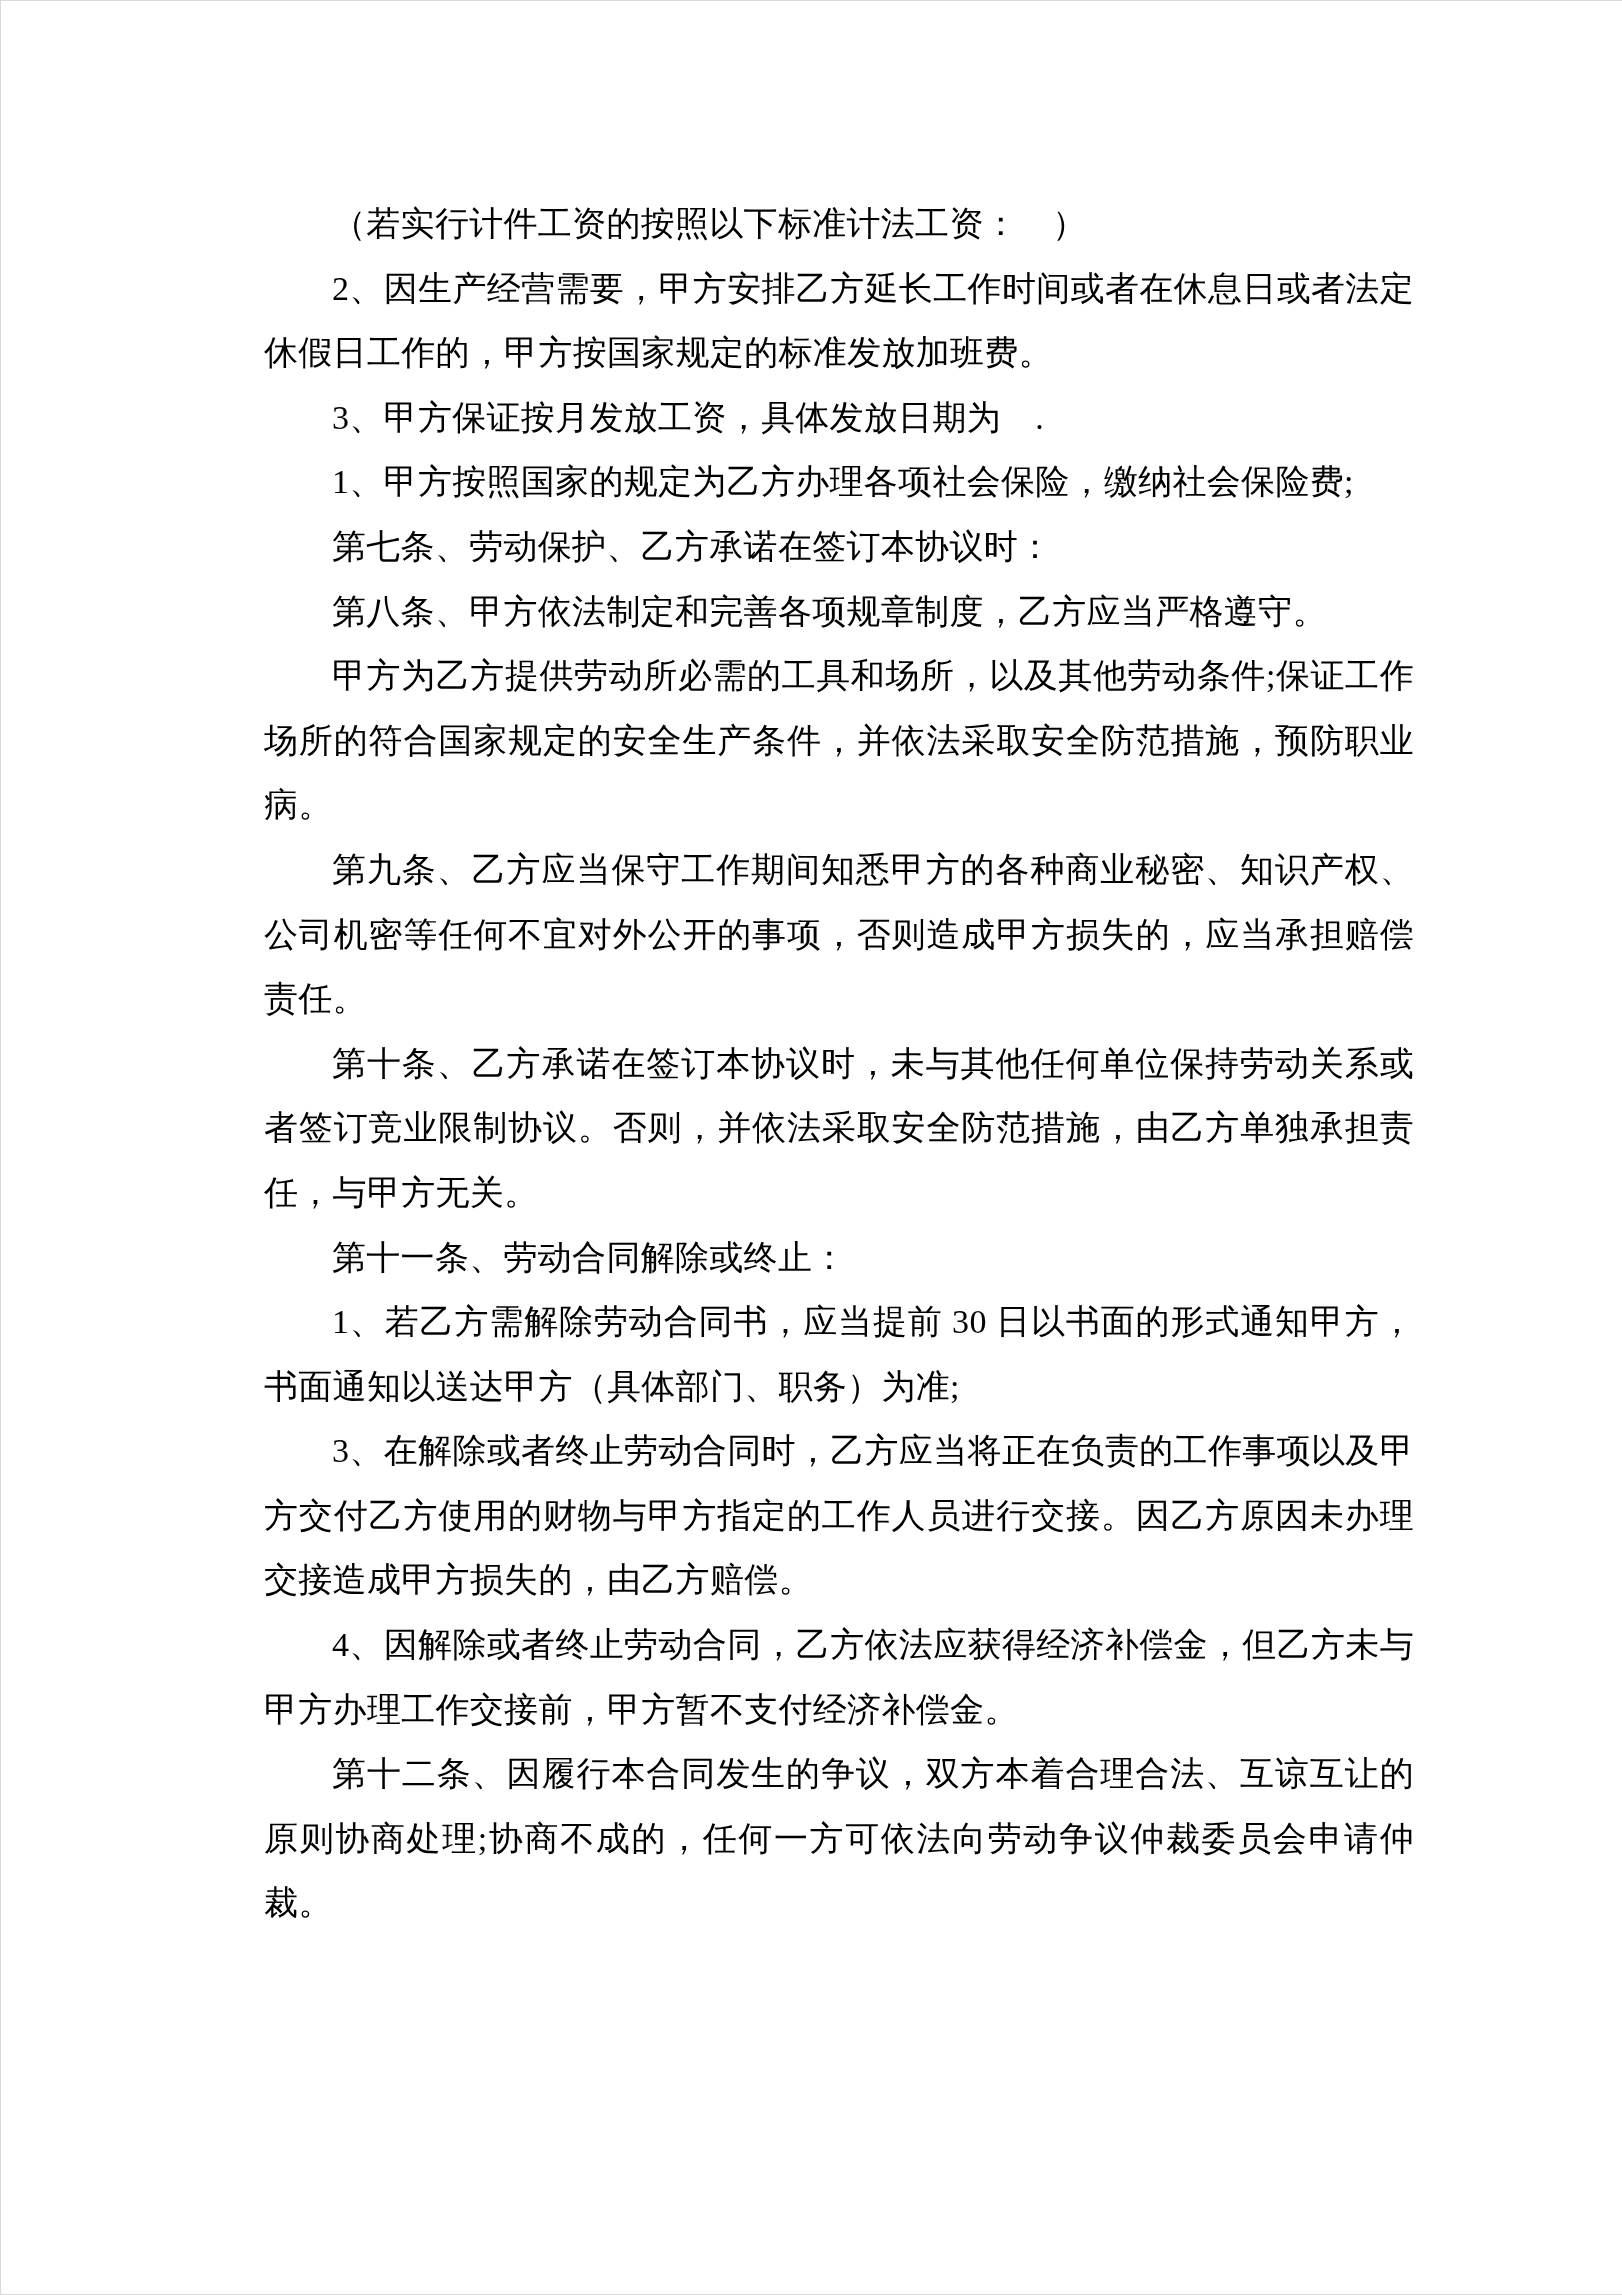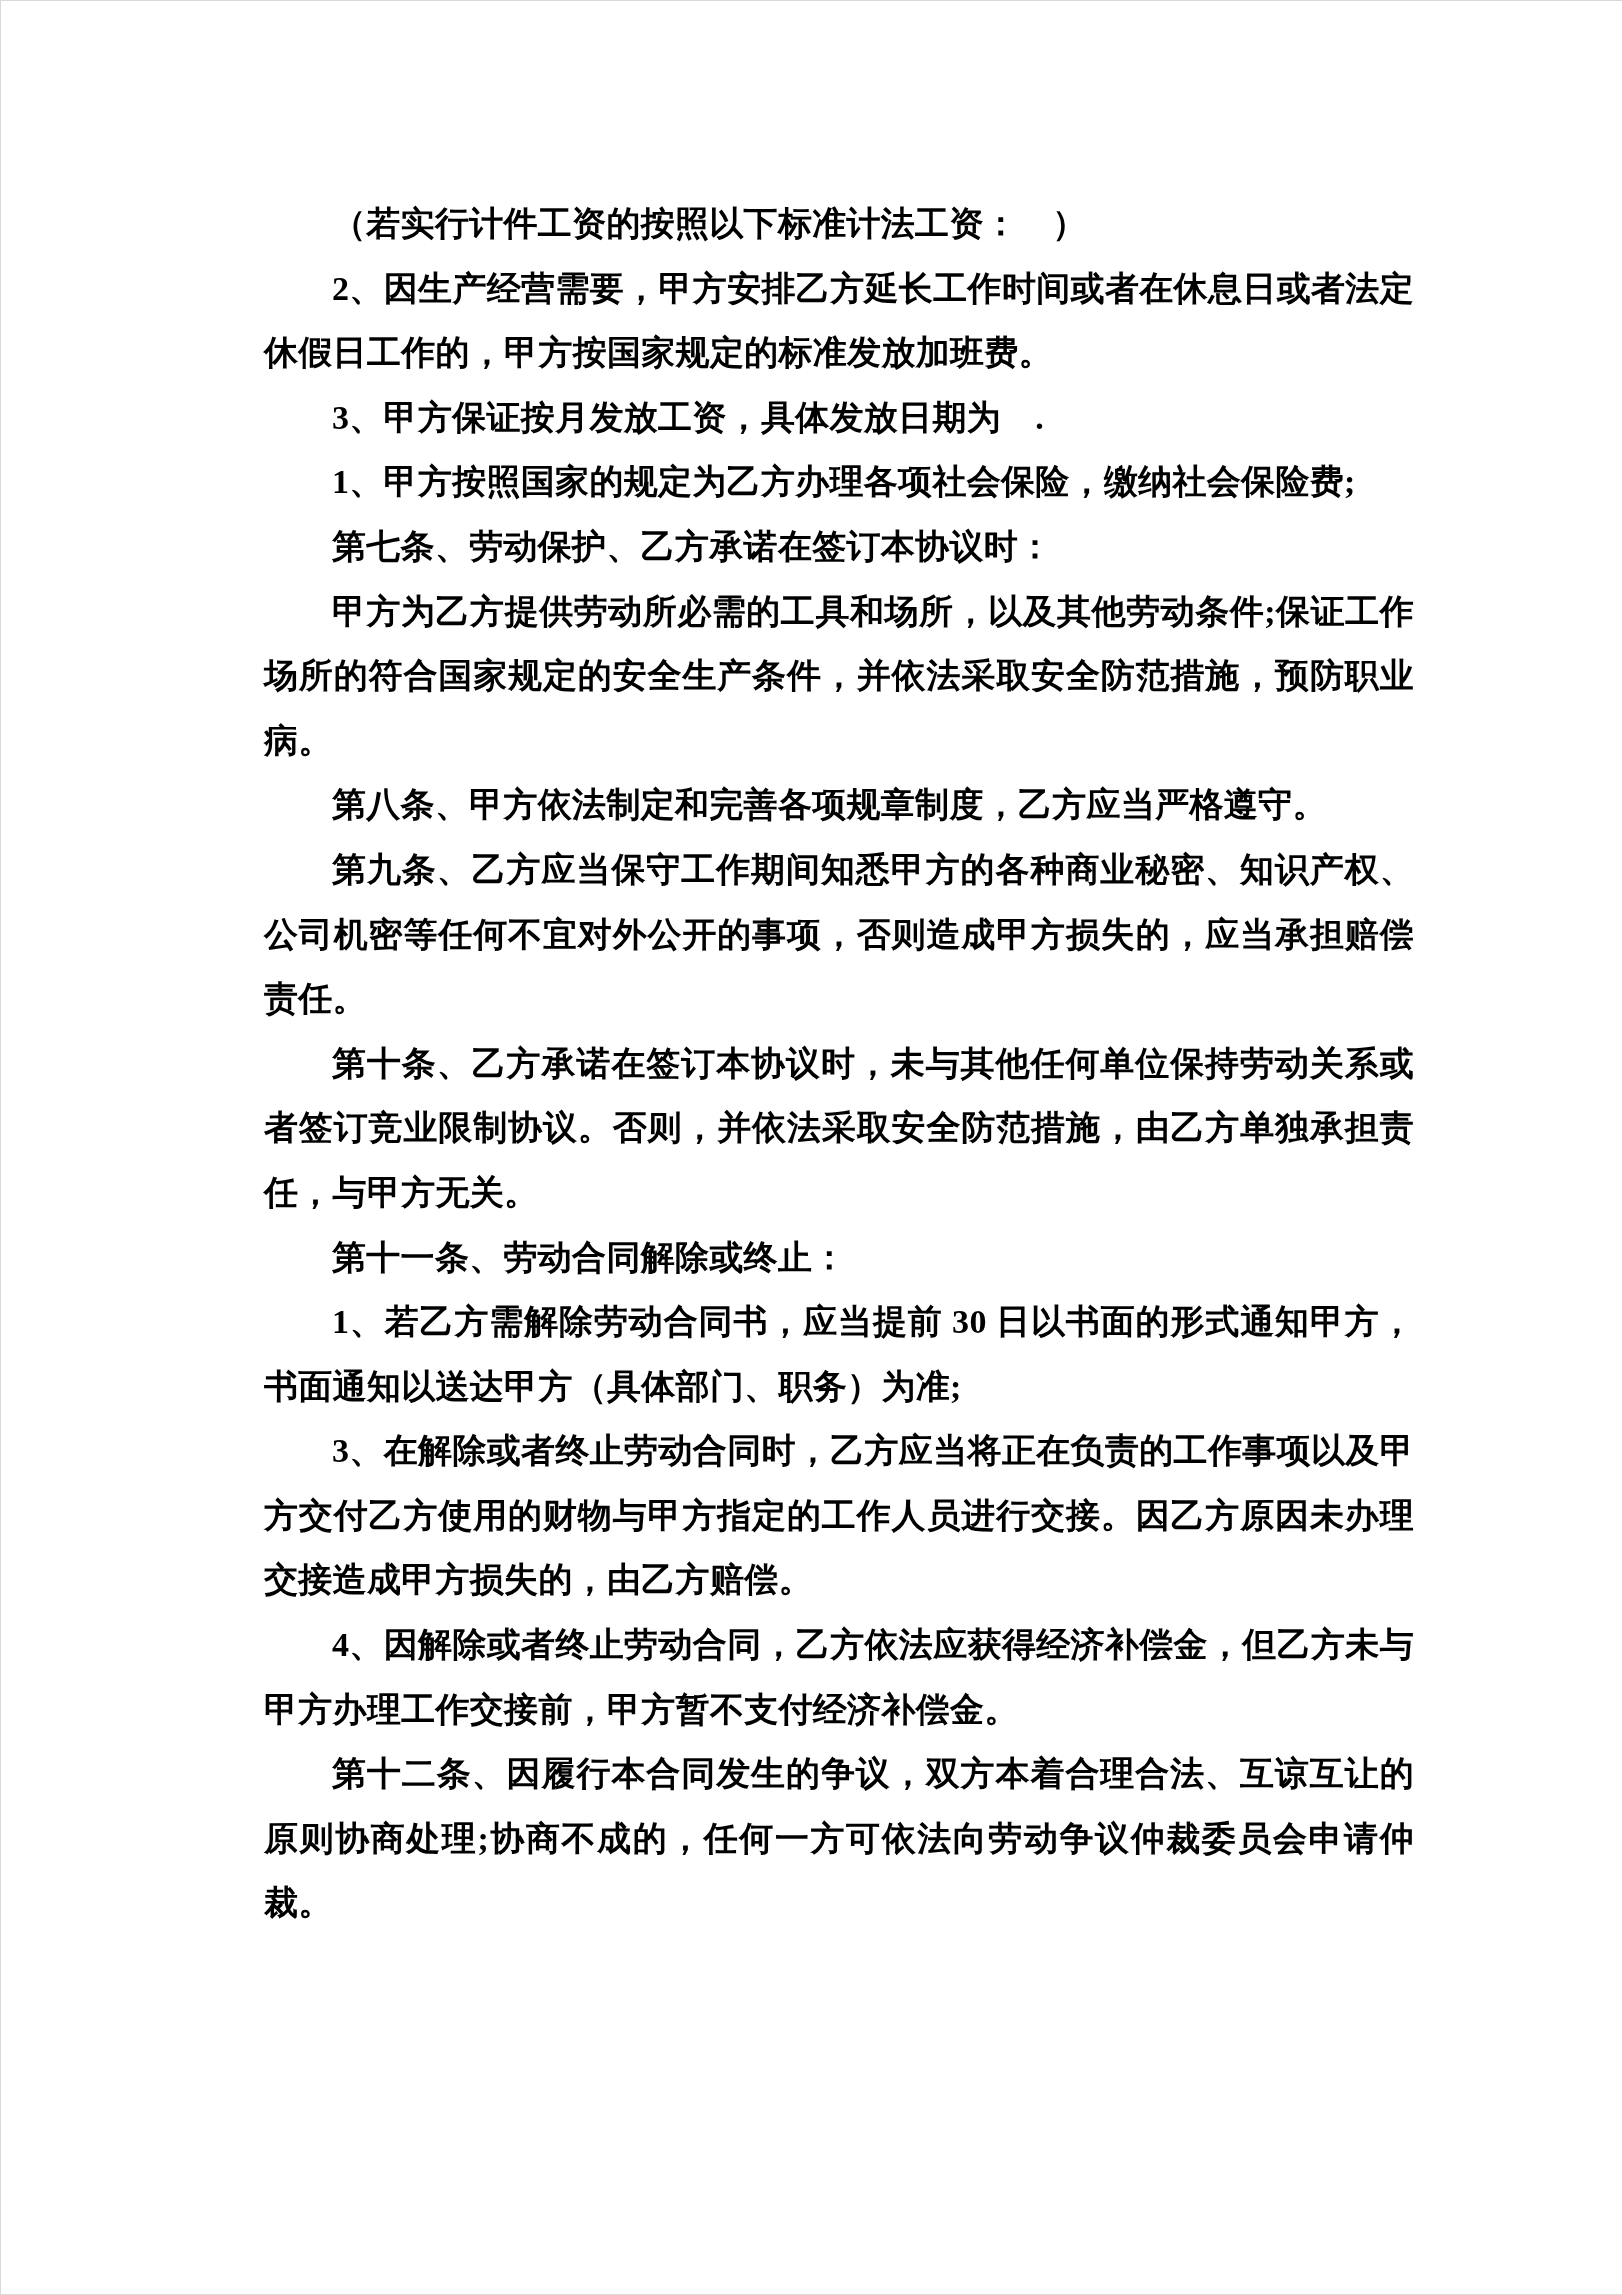--- a/index.html
+++ b/index.html
@@ -11,21 +11,20 @@
   .page {
     position: relative;
     width: 1623px;
     height: 2295px;
     box-sizing: border-box;
     background: #ffffff;
     border: 1.3px solid #d9d9d9;
     font-family: "Liberation Serif", "DejaVu Serif", serif;
     color: #000000;
     overflow: hidden;
-    font-weight: bold;
   }
   .content {
     position: absolute;
     top: 191px;
     left: 263px;
     right: 208px;
     font-size: 34px;
     line-height: 1.9;
     text-align: justify;
     letter-spacing: 0.3px;
@@ -39,22 +38,22 @@
 </head>
 <body>
 
 <div class="page">
   <div class="content">
     <p>（若实行计件工资的按照以下标准计法工资：　）</p>
     <p>2、因生产经营需要，甲方安排乙方延长工作时间或者在休息日或者法定休假日工作的，甲方按国家规定的标准发放加班费。</p>
     <p>3、甲方保证按月发放工资，具体发放日期为　.</p>
     <p>1、甲方按照国家的规定为乙方办理各项社会保险，缴纳社会保险费;</p>
     <p>第七条、劳动保护、乙方承诺在签订本协议时：</p>
+    <p>第八条、甲方依法制定和完善各项规章制度，乙方应当严格遵守。</p>
     <p>甲方为乙方提供劳动所必需的工具和场所，以及其他劳动条件;保证工作场所的符合国家规定的安全生产条件，并依法采取安全防范措施，预防职业病。</p>
-    <p>第八条、甲方依法制定和完善各项规章制度，乙方应当严格遵守。</p>
     <p>第九条、乙方应当保守工作期间知悉甲方的各种商业秘密、知识产权、公司机密等任何不宜对外公开的事项，否则造成甲方损失的，应当承担赔偿责任。</p>
     <p>第十条、乙方承诺在签订本协议时，未与其他任何单位保持劳动关系或者签订竞业限制协议。否则，并依法采取安全防范措施，由乙方单独承担责任，与甲方无关。</p>
     <p>第十一条、劳动合同解除或终止：</p>
     <p>1、若乙方需解除劳动合同书，应当提前 30 日以书面的形式通知甲方，书面通知以送达甲方（具体部门、职务）为准;</p>
     <p>3、在解除或者终止劳动合同时，乙方应当将正在负责的工作事项以及甲方交付乙方使用的财物与甲方指定的工作人员进行交接。因乙方原因未办理交接造成甲方损失的，由乙方赔偿。</p>
     <p>4、因解除或者终止劳动合同，乙方依法应获得经济补偿金，但乙方未与甲方办理工作交接前，甲方暂不支付经济补偿金。</p>
     <p>第十二条、因履行本合同发生的争议，双方本着合理合法、互谅互让的原则协商处理;协商不成的，任何一方可依法向劳动争议仲裁委员会申请仲裁。</p>
   </div>
 </div>
 

